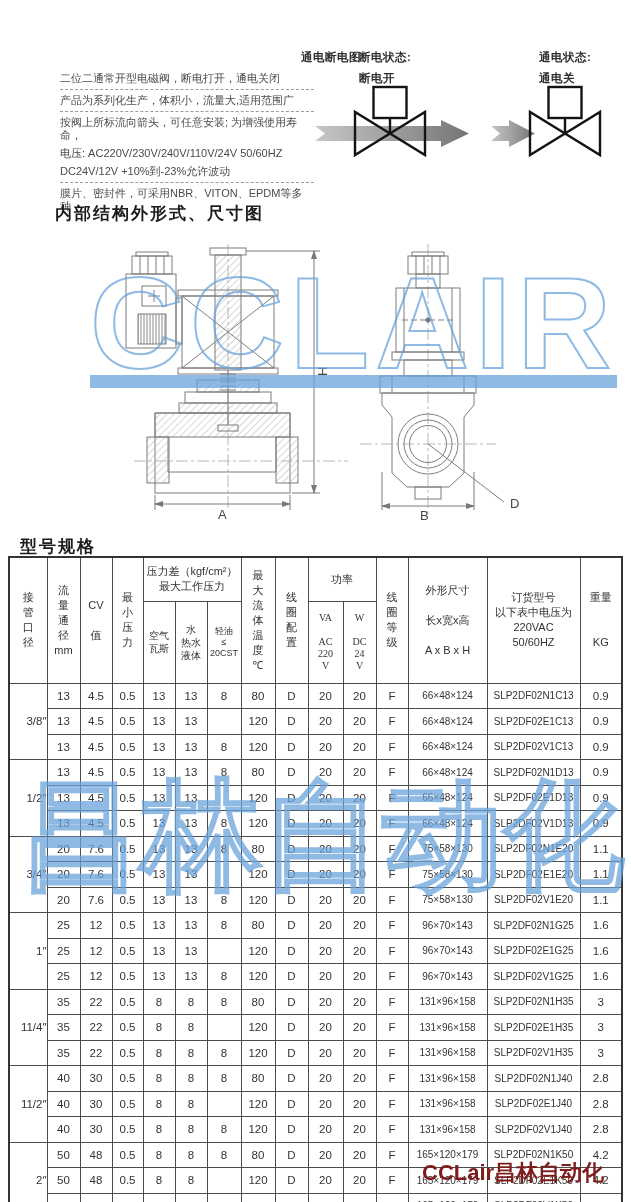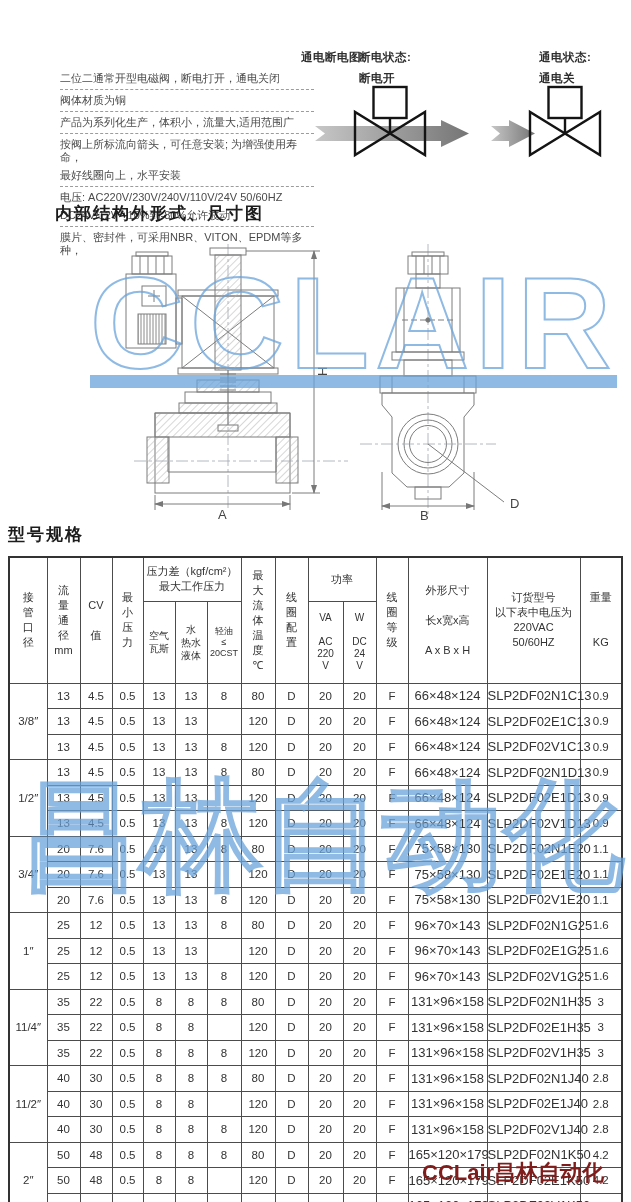--- a/index.html
+++ b/index.html
@@ -6,55 +6,53 @@
   body {
     width:631px; height:1202px; position:relative; overflow:hidden;
     background:#ffffff; font-family:"Liberation Sans", sans-serif; color:#333;
   }
   
   .spec-list { position:absolute; left:60px; top:21px; width:254px;margin-top:48px; }
   .spec-item { font-size:11px; line-height:13px; color:#4a4a4a; padding:3px 0 2px; }
   .spec-item.dash { border-bottom:1px dashed #9c9c9c; padding-bottom:4px; margin-bottom:1px; }
   
   .h-structure { position:absolute; left:55px; top:202px; margin:0; font-size:17px; font-weight:bold; color:#1c1c1c; letter-spacing:2px; }
-  .h-models    { position:absolute; left:8px;  top:523px; margin:0; font-size:17px; font-weight:bold; color:#1c1c1c; letter-spacing:2px; }
+  .h-models    { position:absolute; left:8px;  top:523px; margin:12px; font-size:17px; font-weight:bold; color:#1c1c1c; letter-spacing:2px; }
   
   .state-svg   { position:absolute; left:295px; top:45px; }
   .drawing-svg { position:absolute; left:98px;  top:242px; }
   
   .wm { position:absolute; font-weight:bold; color:transparent;
         -webkit-text-stroke:2px rgba(106,163,219,0.75); white-space:nowrap; pointer-events:none; z-index:5; }
   .wm-drawing { left:90px; top:248px; font-size:130px; letter-spacing:6px;text-decoration:underline; }
   .wm-table   { left:20px; top:756px; font-size:120px; letter-spacing:1px; }
   .wm-footer  { position:absolute; left:422px; top:1158px; font-size:22px; font-weight:bold;
                 color:#7f1d1d; white-space:nowrap; z-index:6; }
   
   table.spec { position:absolute; left:8px; top:556px; width:615px;
                border-collapse:collapse; table-layout:fixed; border:2px solid #333; background:#fff; }
   .spec th, .spec td { border:1px solid #4c4c4c; text-align:center; vertical-align:middle; padding:0; }
   .spec th { font-weight:normal; font-size:11px; color:#333; white-space:pre-line; line-height:15px; }
   .spec tr.h1 { height:44px; } .spec tr.h2 { height:82px; }
   .spec th.sub { font-size:10px; line-height:13px; }
   .spec th.oil { font-size:9px;  line-height:11px; }
-  .spec th.pwr { font-size:10px; line-height:12px; }
+  .spec th.pwr { font-size:10px; line-height:12px;font-family:Liberation Serif, serif; }
   .spec tbody td { height:24.5px; font-size:11.5px; color:#333; }
-  .spec td.c11, .spec td.c12 { font-size:13px; }
-  .spec td.group { font-size:11.5px; }
+  .spec td.c11, .spec td.c12 { font-size:10px; }
+  .spec td.group { font-size:11.5px;text-align:right; }
 </style>
 </head>
 <body>
 
 <div class="spec-list">
     <div class="spec-item dash">二位二通常开型电磁阀，断电打开，通电关闭</div>
-    <div class="spec-item dash">阀体材质为铜</div>
     <div class="spec-item dash">产品为系列化生产，体积小，流量大,适用范围广</div>
     <div class="spec-item">按阀上所标流向箭头，可任意安装; 为增强使用寿命，</div>
-    <div class="spec-item dash">最好线圈向上，水平安装</div>
     <div class="spec-item">电压: AC220V/230V/240V/110V/24V 50/60HZ</div>
-    <div class="spec-item dash">DC24V/12V +10%到-80%允许波动</div>
+    <div class="spec-item dash">DC24V/12V +10%到-23%允许波动</div>
     <div class="spec-item">膜片、密封件，可采用NBR、VITON、EPDM等多种，</div>
   </div>
 
 <svg class="state-svg" width="336" height="130" viewBox="0 0 336 130">
   <defs>
     <linearGradient id="flow" x1="0" y1="0" x2="1" y2="0">
       <stop offset="0" stop-color="#c7c7c7"></stop>
         <stop offset="1" stop-color="#757575"></stop>
     </linearGradient>
   </defs>

